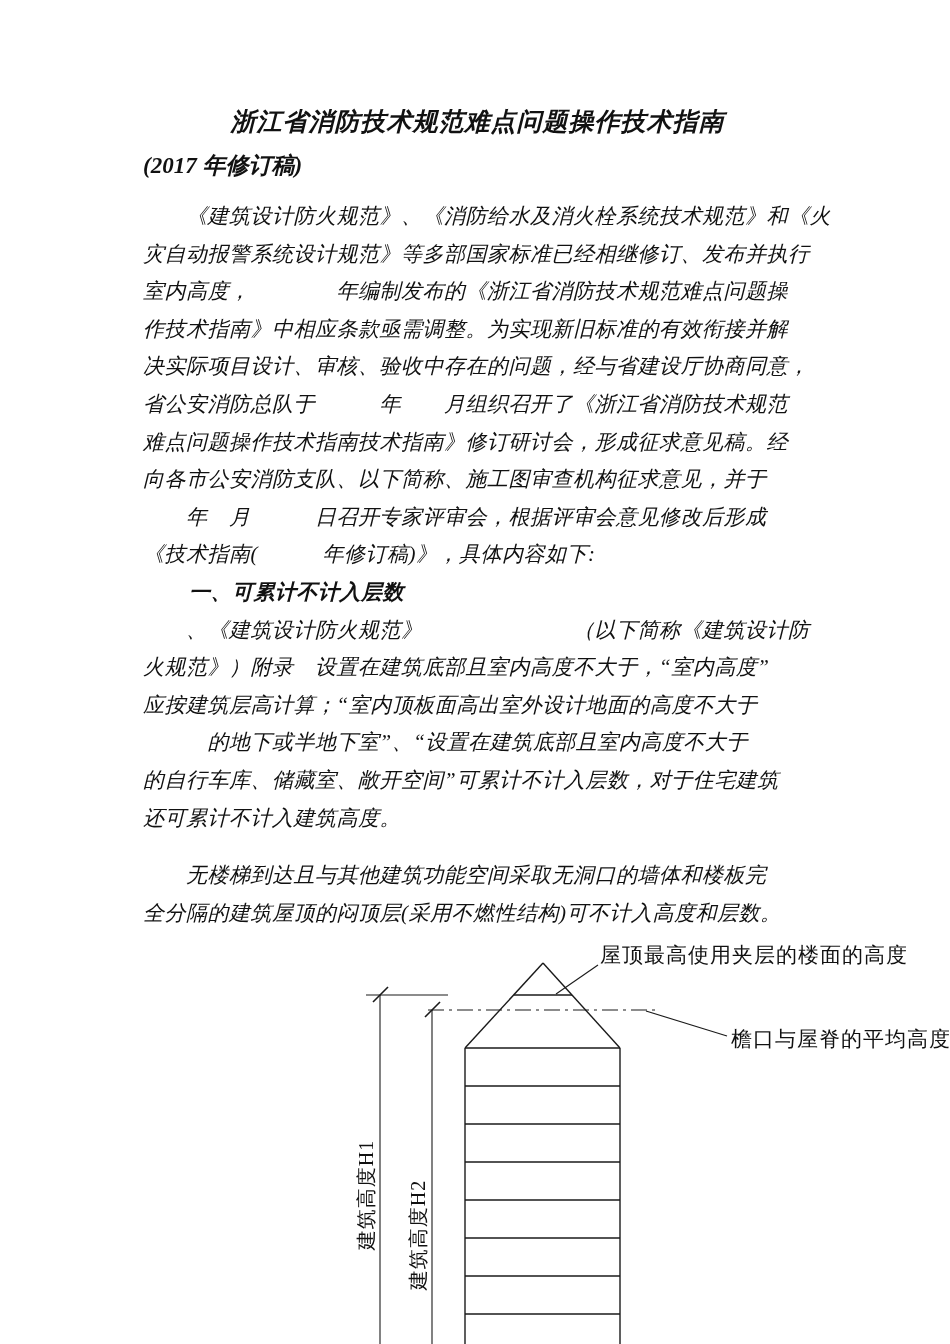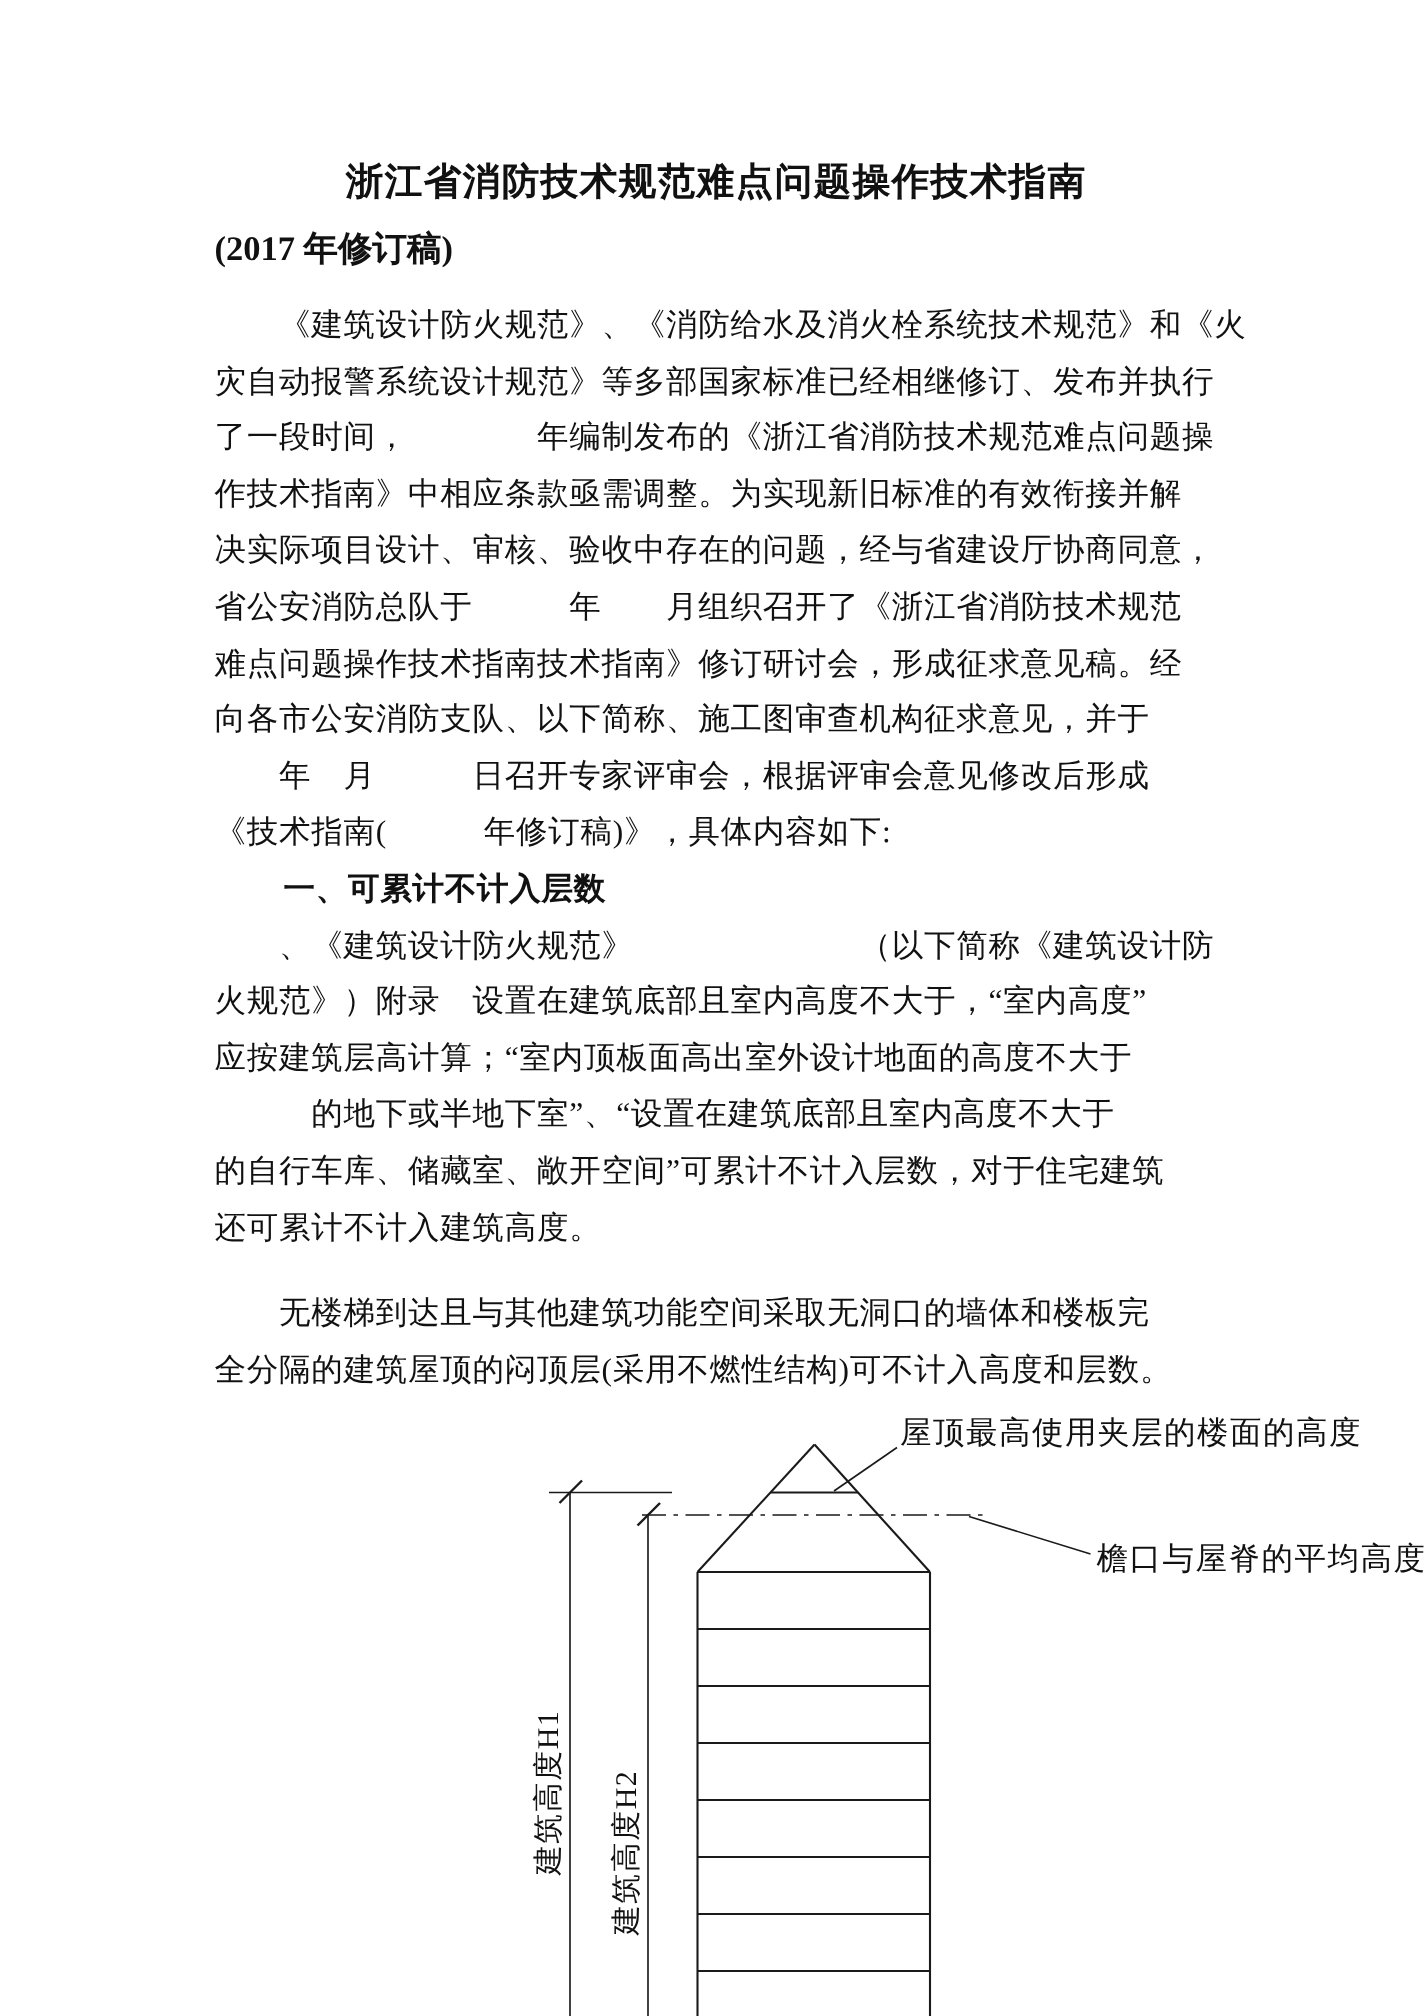--- a/index.html
+++ b/index.html
@@ -1,21 +1,21 @@
 <!DOCTYPE html>
 <html><head>
 <meta charset="utf-8">
 <style>
   html,body{margin:0;padding:0;background:#e8e8e8;}
   .page{
     width:950px;height:1344px;position:relative;background:#ffffff;
     overflow:hidden;margin:0 auto;color:#111;
     font-family:"Liberation Serif","DejaVu Serif",serif;
   }
-  .doc{padding:104px 138px 0 143px;}
+  .doc{padding:104px 138px 0 143px;font-style:italic;}
   .title{
     text-align:center;font-size:25px;font-weight:bold;
     letter-spacing:1px;margin:0 0 10px 0;line-height:36px;
   }
   .subtitle{
     font-size:23px;font-weight:bold;
     margin:0 0 16px 0;line-height:32px;
   }
   .line{
     font-size:21px;line-height:37.6px;white-space:pre;
@@ -40,21 +40,21 @@
 </head>
 <body>
 
 <div class="page" style="background: rgb(255, 255, 255); color: rgb(17, 17, 17);">
   <div class="doc">
     <div class="title">浙江省消防技术规范难点问题操作技术指南</div>
     <div class="subtitle">(2017 年修订稿)</div>
     <div>
         <div class="line">　　《建筑设计防火规范》、《消防给水及消火栓系统技术规范》和《火</div>
         <div class="line">灾自动报警系统设计规范》等多部国家标准已经相继修订、发布并执行</div>
-        <div class="line">了一段时间，　　　　年编制发布的《浙江省消防技术规范难点问题操</div>
+        <div class="line">室内高度，　　　　年编制发布的《浙江省消防技术规范难点问题操</div>
         <div class="line">作技术指南》中相应条款亟需调整。为实现新旧标准的有效衔接并解</div>
         <div class="line">决实际项目设计、审核、验收中存在的问题，经与省建设厅协商同意，</div>
         <div class="line">省公安消防总队于　　　年　　月组织召开了《浙江省消防技术规范</div>
         <div class="line">难点问题操作技术指南技术指南》修订研讨会，形成征求意见稿。经</div>
         <div class="line">向各市公安消防支队、以下简称、施工图审查机构征求意见，并于</div>
         <div class="line">　　年　月　　　日召开专家评审会，根据评审会意见修改后形成</div>
         <div class="line">《技术指南(　　　年修订稿)》，具体内容如下:</div>
       </div>
     <div class="line heading">一、可累计不计入层数</div>
     <div>

